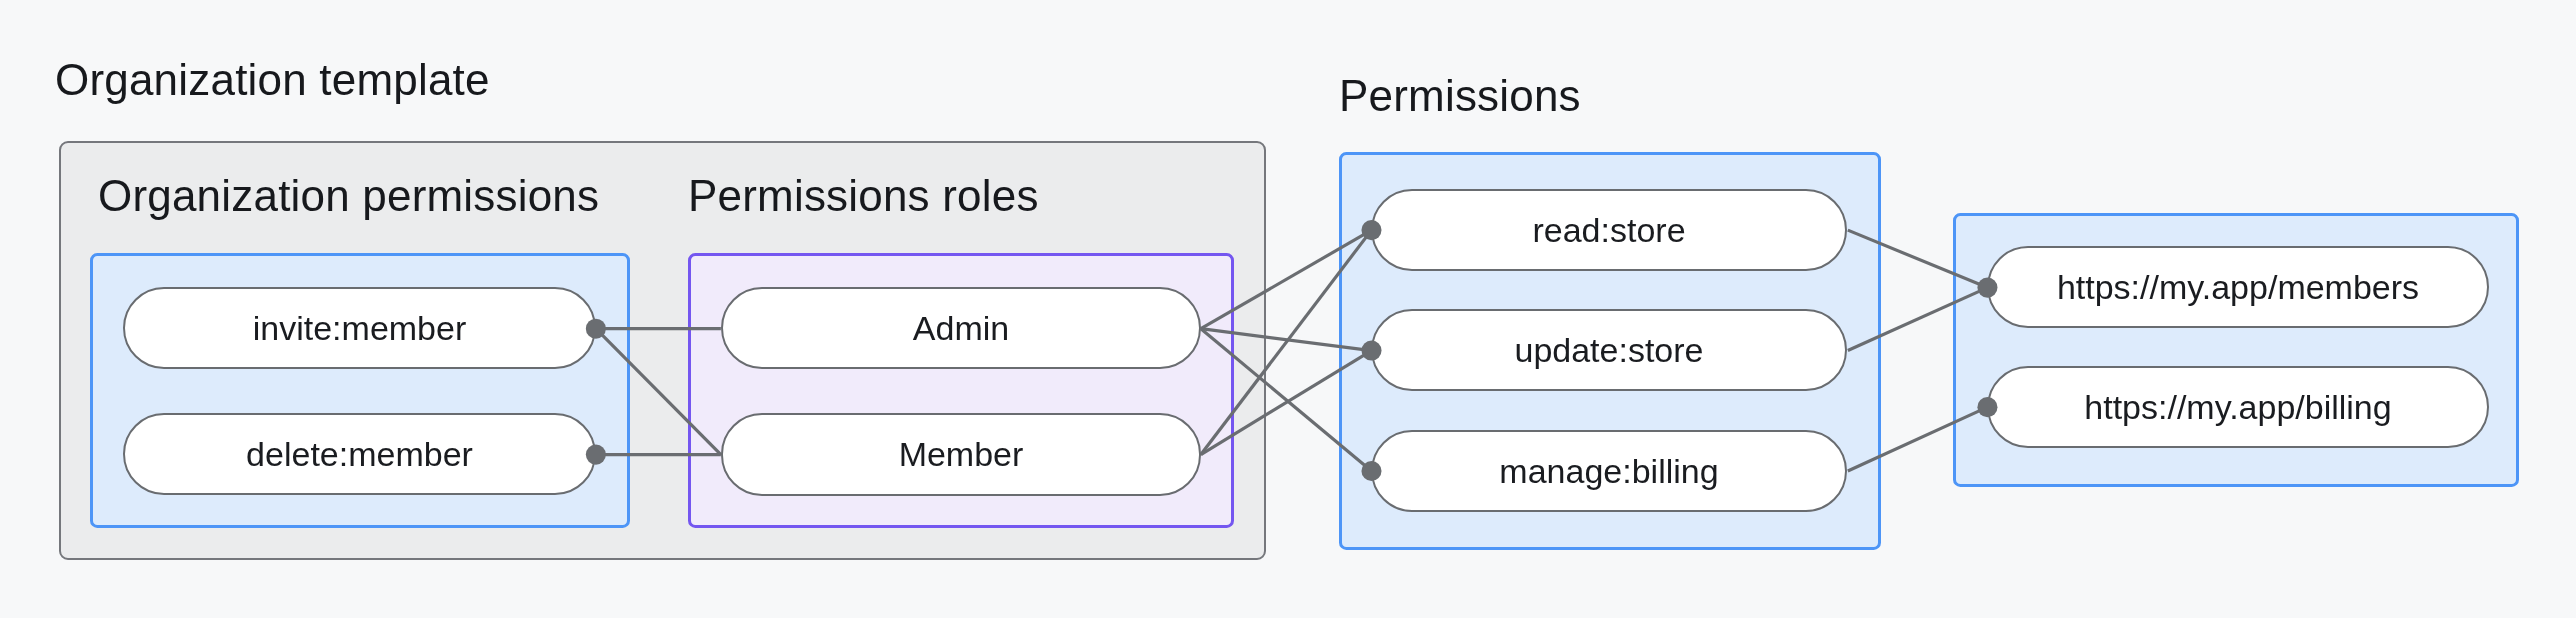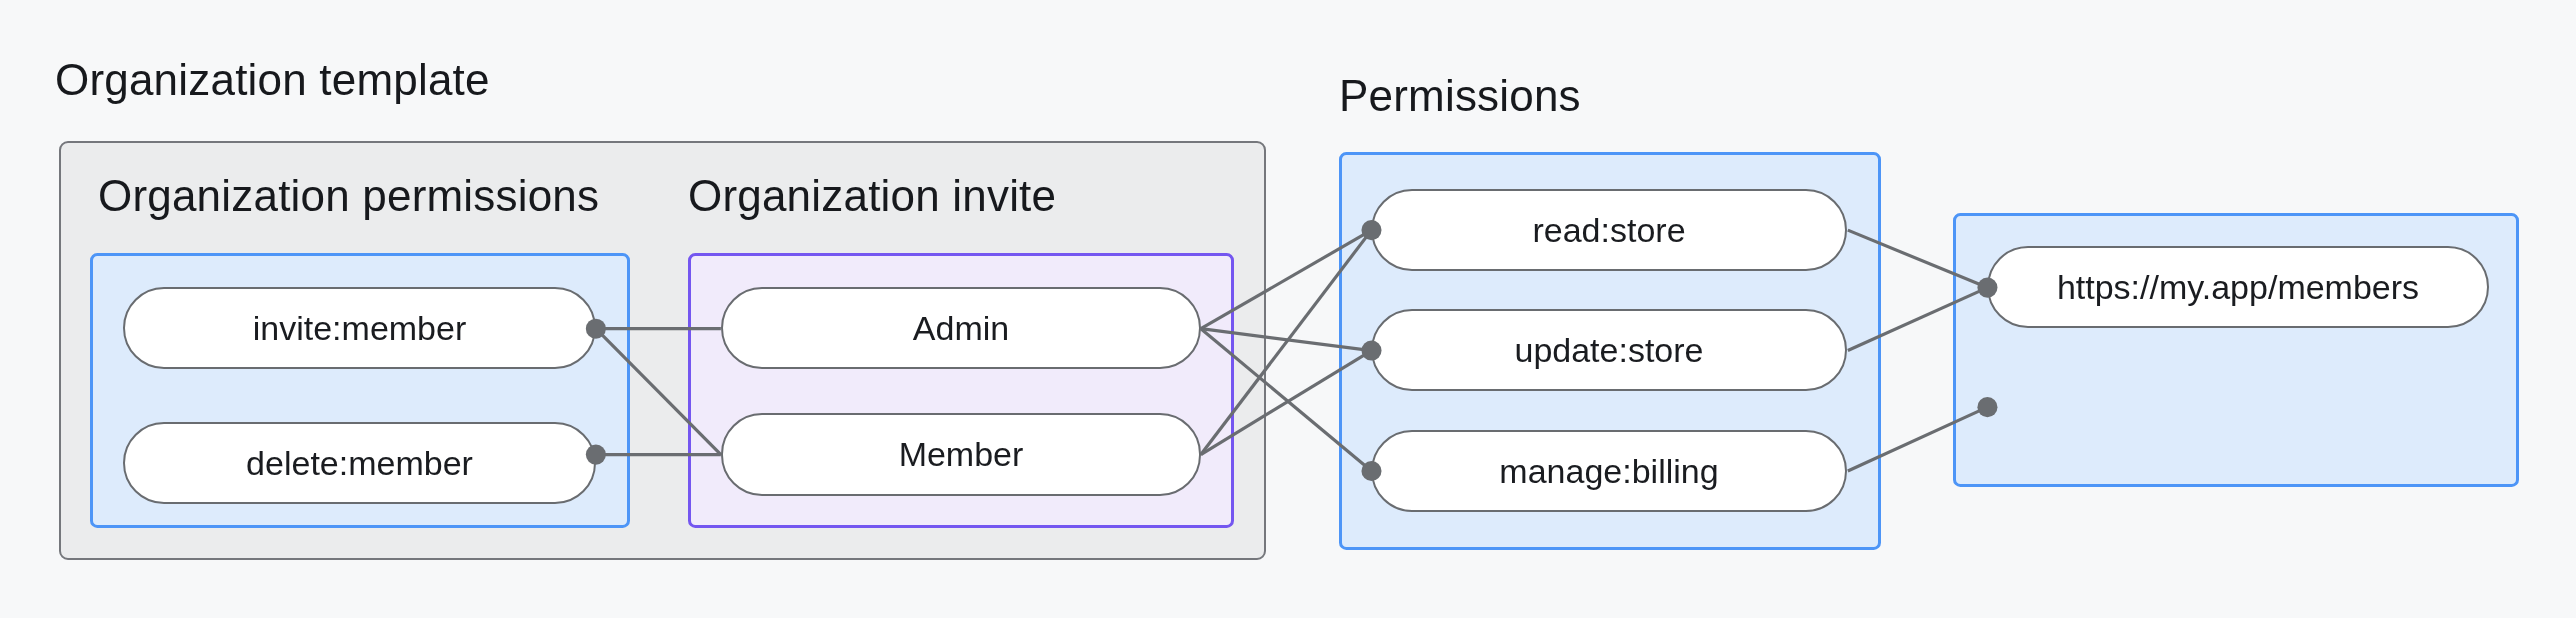--- a/index.html
+++ b/index.html
@@ -68,35 +68,36 @@
 <body>
 
 <div class="canvas">
 
   <div class="heading" style="left:55px; top:57px;">Organization template</div>
   <div class="box gray" style="left:59px; top:141px; width:1207px; height:419px;"></div>
 
   <div class="heading" style="left:90px; top:173px;margin-left:8px;">Organization permissions</div>
   <div class="box blue" style="left:90px; top:253px; width:540px; height:275px;"></div>
   <div class="pill" style="left:123px; top:287px; width:473px; height:82px;">invite:member</div>
-  <div class="pill" style="left:123px; top:413px; width:473px; height:82px;margin-top:9px;">delete:member</div>
+  <div class="pill" style="left:123px; top:413px; width:473px; height:82px;">delete:member</div>
 
-  <div class="heading" style="left:688px; top:173px;">Organization invite</div>
+  <div class="heading" style="left:688px; top:173px;">Permissions roles</div>
   <div class="box purple" style="left:688px; top:253px; width:546px; height:275px;"></div>
   <div class="pill" style="left:721px; top:287px; width:480px; height:82px;">Admin</div>
   <div class="pill" style="left:721px; top:413px; width:480px; height:83px;">Member</div>
 
   <div class="heading" style="left:1339px; top:73px;">Permissions</div>
   <div class="box blue" style="left:1339px; top:152px; width:542px; height:398px;"></div>
   <div class="pill" style="left:1371px; top:189px; width:476px; height:82px;">read:store</div>
   <div class="pill" style="left:1371px; top:309px; width:476px; height:82px;">update:store</div>
   <div class="pill" style="left:1371px; top:430px; width:476px; height:82px;">manage:billing</div>
 
   <div class="box blue" style="left:1953px; top:213px; width:566px; height:274px;"></div>
   <div class="pill" style="left:1987px; top:246px; width:502px; height:82px;">https://my.app/members</div>
+  <div class="pill" style="left:1987px; top:366px; width:502px; height:82px;">https://my.app/billing</div>
 
   <svg class="wires" width="2576" height="619" viewBox="0 0 2823 678">
     <g stroke="#6a6d71" stroke-width="3.5" fill="none">
       <line x1="653" y1="360" x2="790" y2="360"></line>
       <line x1="653" y1="360" x2="790" y2="498"></line>
       <line x1="653" y1="498" x2="790" y2="498"></line>
       <line x1="1316" y1="360" x2="1503" y2="252"></line>
       <line x1="1316" y1="360" x2="1503" y2="384"></line>
       <line x1="1316" y1="360" x2="1503" y2="516"></line>
       <line x1="1316" y1="498" x2="1503" y2="252"></line>

